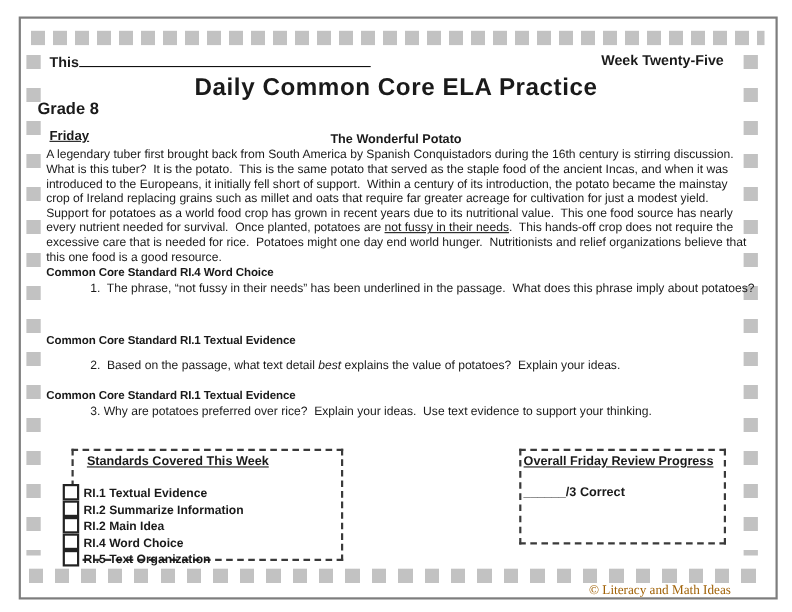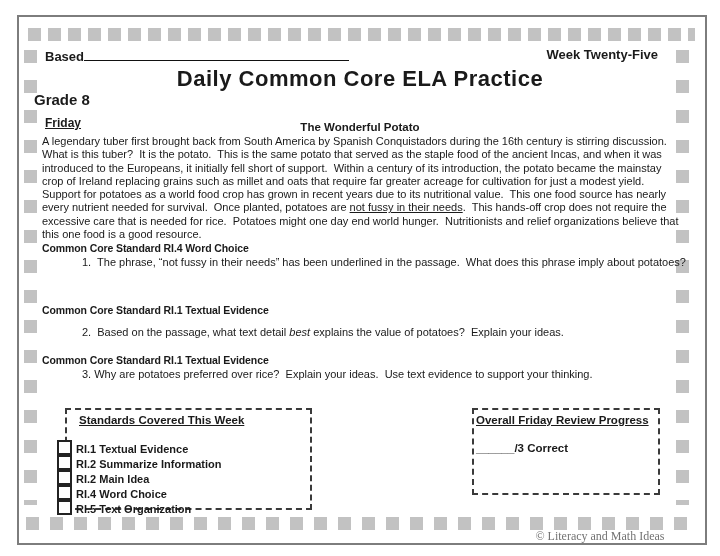--- a/index.html
+++ b/index.html
@@ -46,33 +46,33 @@
   .cbx{width:11px;height:11px;border:2px solid #222;background:#fff;margin-right:4px;flex:none;}
   .std-label{font-size:11px;font-weight:bold;white-space:nowrap;}
 
   .progress-box{position:absolute;left:472px;top:408px;width:184px;height:83px;
                 border:2px dashed var(--dash);}
   .prog-title{display:inline-block;margin:2px 0 0 2px;font-size:11.5px;
               font-weight:bold;text-decoration:underline;}
   .prog-score{margin:14px 0 0 2px;font-size:11.5px;font-weight:bold;}
 
   .footer{position:absolute;left:500px;top:529px;width:200px;text-align:center;
-          font-family:"Liberation Serif",serif;font-size:12px;color:#737373;}
+          font-family:"Liberation Serif",serif;font-size:12px;color:#a16207;}
 </style>
 </head>
 <body>
 
 <div class="sheet">
   <div class="frame"></div>
   <div class="sq-top"></div>
   <div class="sq-bottom"></div>
   <div class="sq-left"></div>
   <div class="sq-right"></div>
 
-  <div class="name-row"><span class="kid">Based</span><span class="name-line"></span></div>
+  <div class="name-row"><span class="kid">This</span><span class="name-line"></span></div>
   <div class="week kid">Week Twenty-Five</div>
 
   <div class="title kid">Daily Common Core ELA Practice</div>
   <div class="subtitle kid">Grade 8</div>
 
   <div class="day kid">Friday</div>
   <div class="passage-title">The Wonderful Potato</div>
 
   <div class="passage"><span>A legendary tuber first brought back from South America by Spanish Conquistadors during the 16th century is stirring discussion.  What is this tuber?  It is the potato.  This is the same potato that served as the staple food of the ancient Incas, and when it was introduced to the Europeans, it initially fell short of support.  Within a century of its introduction, the potato became the mainstay crop of Ireland replacing grains such as millet and oats that require far greater acreage for cultivation for just a modest yield. Support for potatoes as a world food crop has grown in recent years due to its nutritional value.  This one food source has nearly every nutrient needed for survival.  Once planted, potatoes are </span><span class="ul">not fussy in their needs</span><span>.  This hands-off crop does not require the excessive care that is needed for rice.  Potatoes might one day end world hunger.  Nutritionists and relief organizations believe that this one food is a good resource.</span></div>
 

